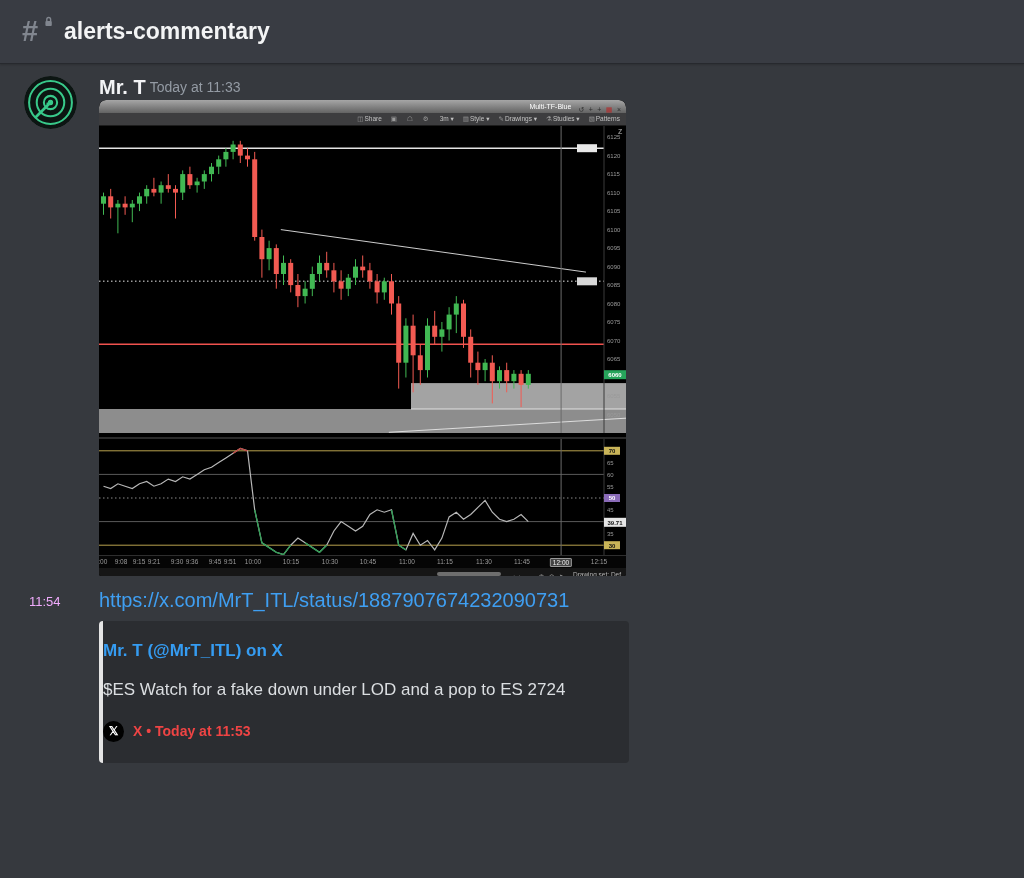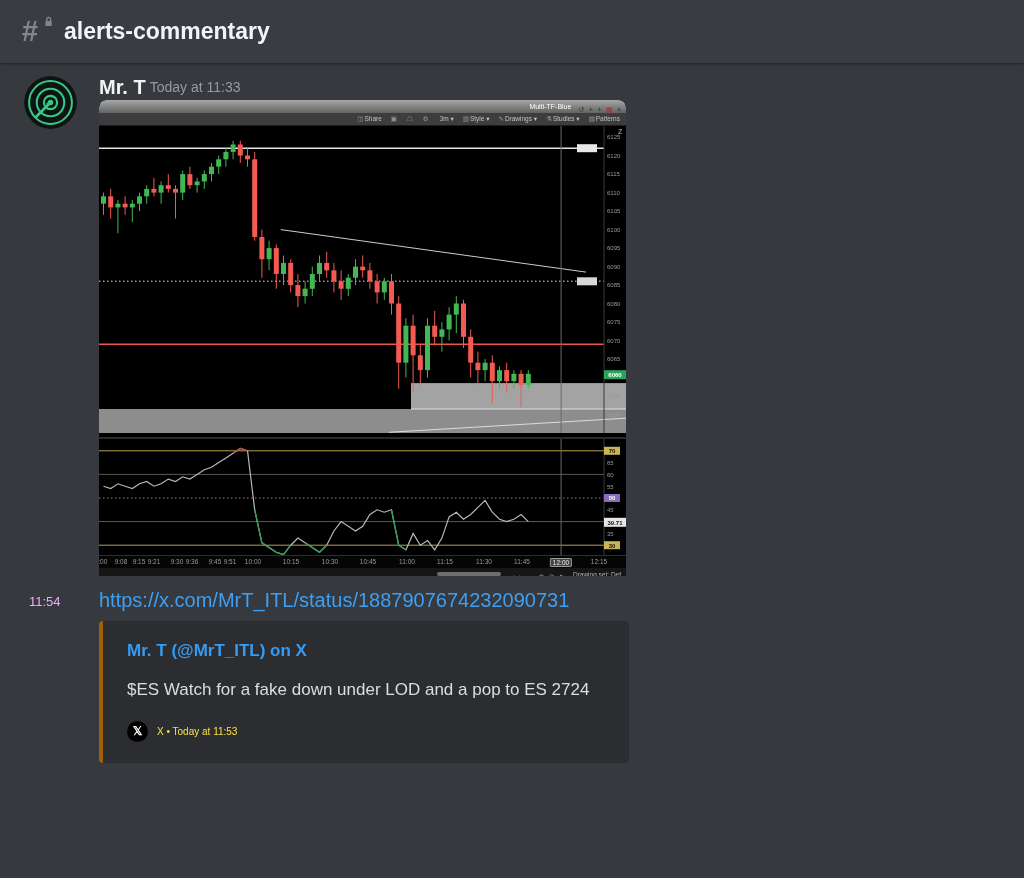--- a/index.html
+++ b/index.html
@@ -48,27 +48,27 @@
   .lines{margin-top:12px}
   .line{font-size:20px;line-height:28px;color:#d9dcde}
   .line + .line{margin-top:7px}
 
   
   .msg2{position:relative;margin-top:11px}
   .gutter-ts{position:absolute;left:-70px;top:7px;width:48px;
              font-size:13px;color:#f0abfc}
   .link{font-size:20px;line-height:26px;color:#3f9ff2;text-decoration:none;display:inline-block;cursor:pointer}
   .embed{margin-top:8px;width:530px;background:#2b2d31;border-radius:4px;
-         border-left:4px solid #a16207;padding:18px 24px;}
+         border-left:4px solid #e5e5e5;padding:18px 0;}
   .embed-title{color:#359cf2;font-weight:700;font-size:17px;line-height:24px;cursor:pointer}
   .embed-desc{color:#dbdee1;font-size:17px;line-height:26px;margin-top:14px}
   .embed-footer{display:flex;align-items:center;gap:9px;margin-top:14px;height:28px}
   .x-icon{width:21px;height:21px;border-radius:50%;background:#000;color:#fff;display:flex;
           align-items:center;justify-content:center;font-weight:700;font-size:12px;flex:0 0 auto}
-  .footer-text{color:#fde047;font-size:10px;font-weight:400}
+  .footer-text{color:#ef4444;font-size:14px;font-weight:700}
 </style>
 </head>
 <body>
 
 <div class="header">
   <div class="hash-wrap">
     <span class="hash">#</span>
     <span class="lock">
       <svg width="11" height="11">
           <rect x="2.4" y="5" width="6.4" height="5" rx="1" fill="#81868f"></rect>

